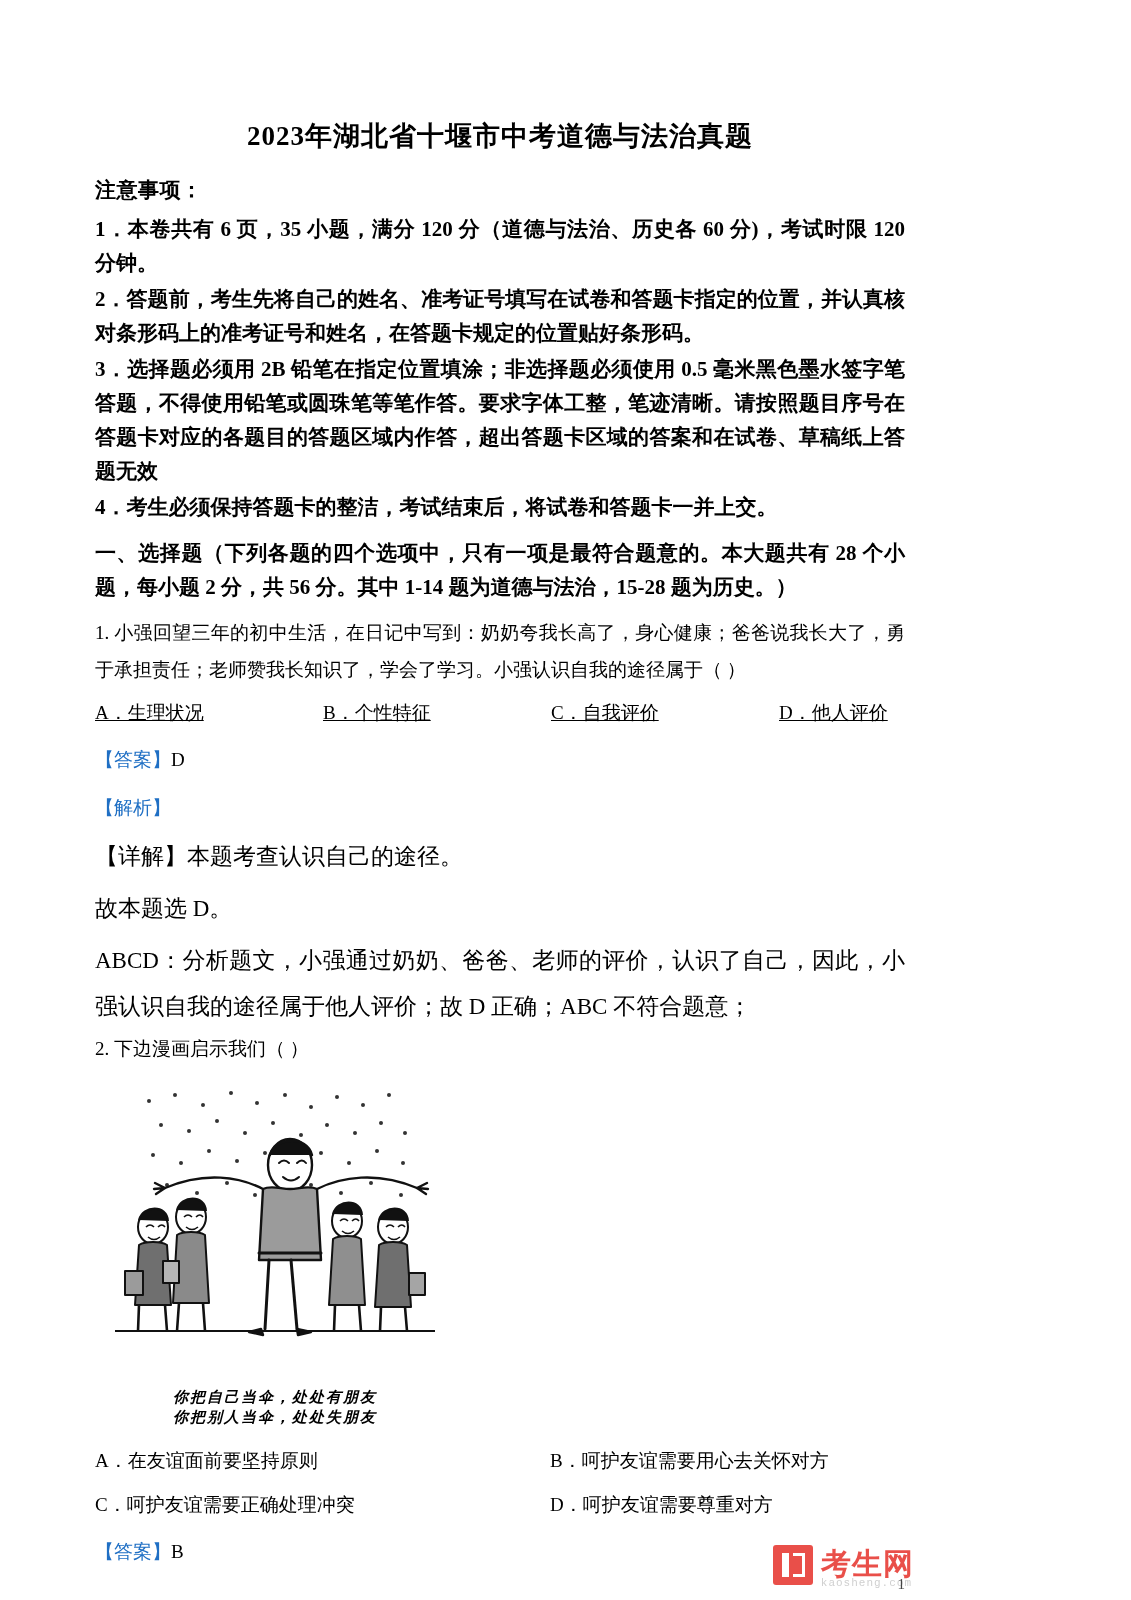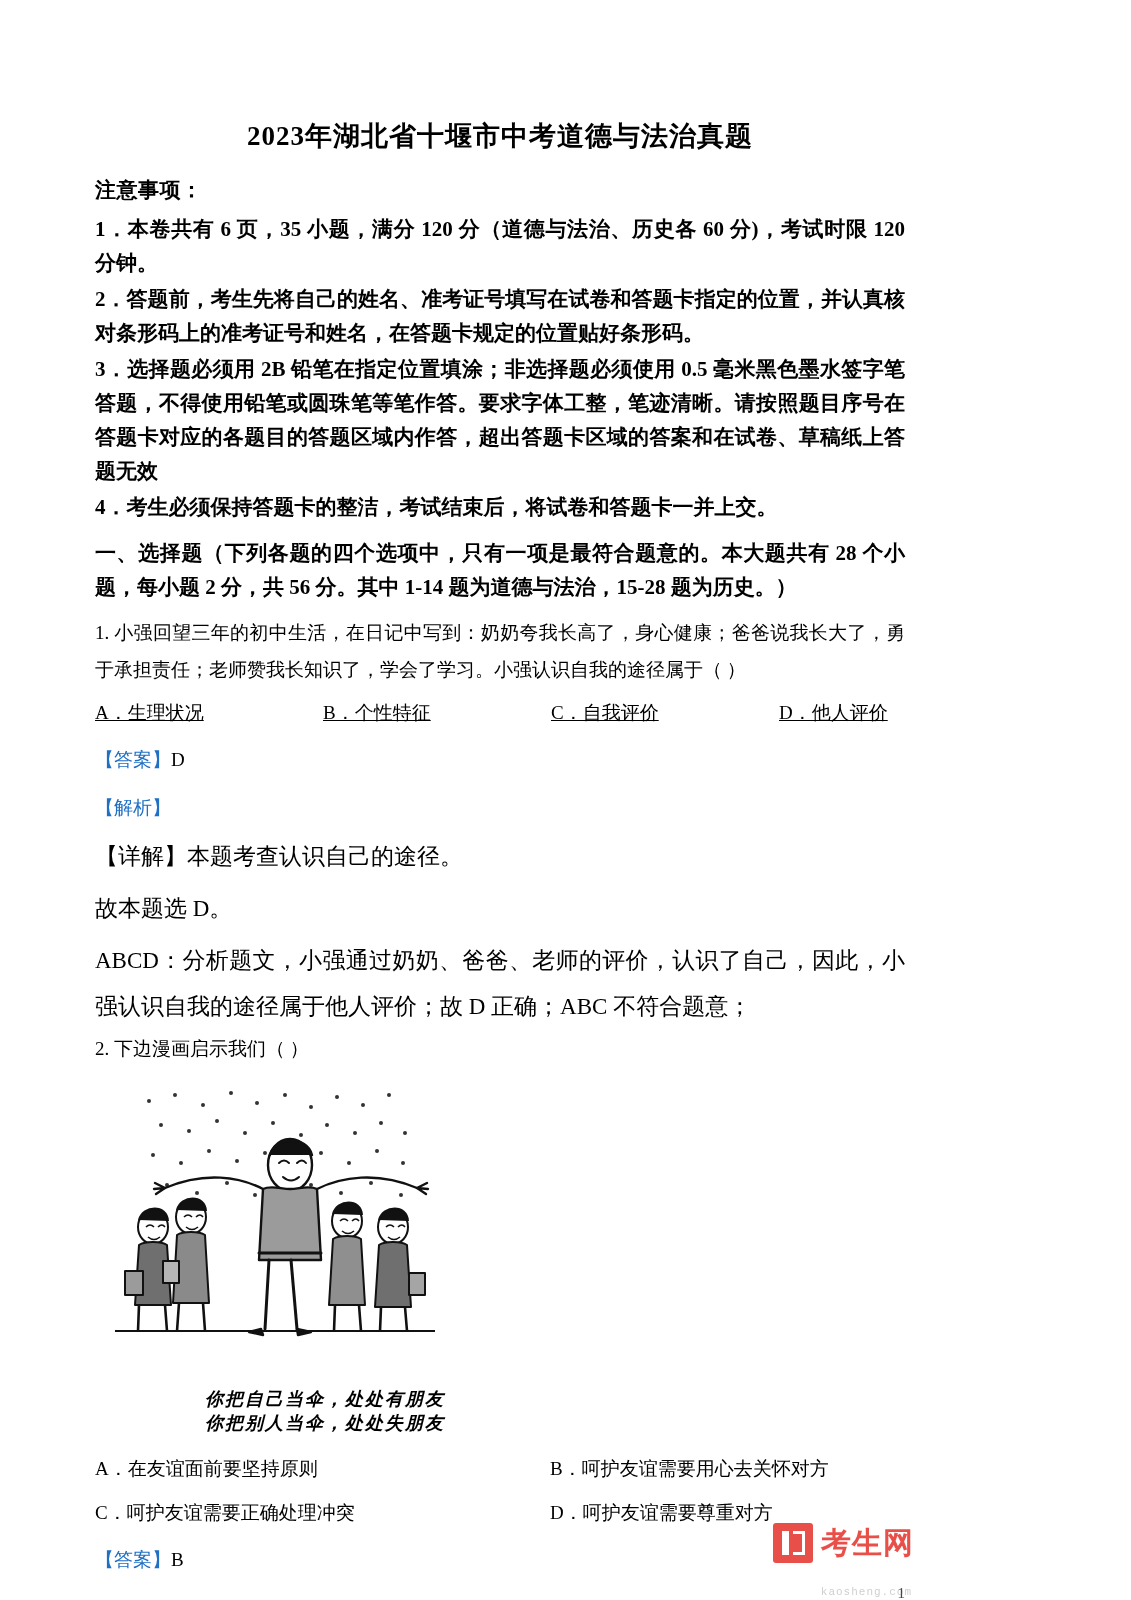--- a/index.html
+++ b/index.html
@@ -92,38 +92,37 @@
     position: relative;
   }
   .comic svg { display: block; }
   .comic-caption {
     width: 340px;
     text-align: center;
     margin-top: 2px;
   }
   .caption-line {
     font-family: "Liberation Serif", serif;
-    font-size: 18px;
+    font-size: 15px;
     font-weight: bold;
     letter-spacing: 2px;
     line-height: 1.35;
     font-style: italic;
-    text-align: right;
   }
   .page-number {
     position: absolute;
     right: 95px;
     bottom: 18px;
     font-size: 15px;
     color: #444;
   }
   .watermark {
     position: absolute;
     right: 86px;
-    bottom: 56px;
+    bottom: 26px;
     display: flex;
     align-items: center;
     gap: 8px;
     opacity: 0.92;
   }
   .wm-badge {
     width: 40px;
     height: 40px;
     background: #e8413a;
     border-radius: 3px;

